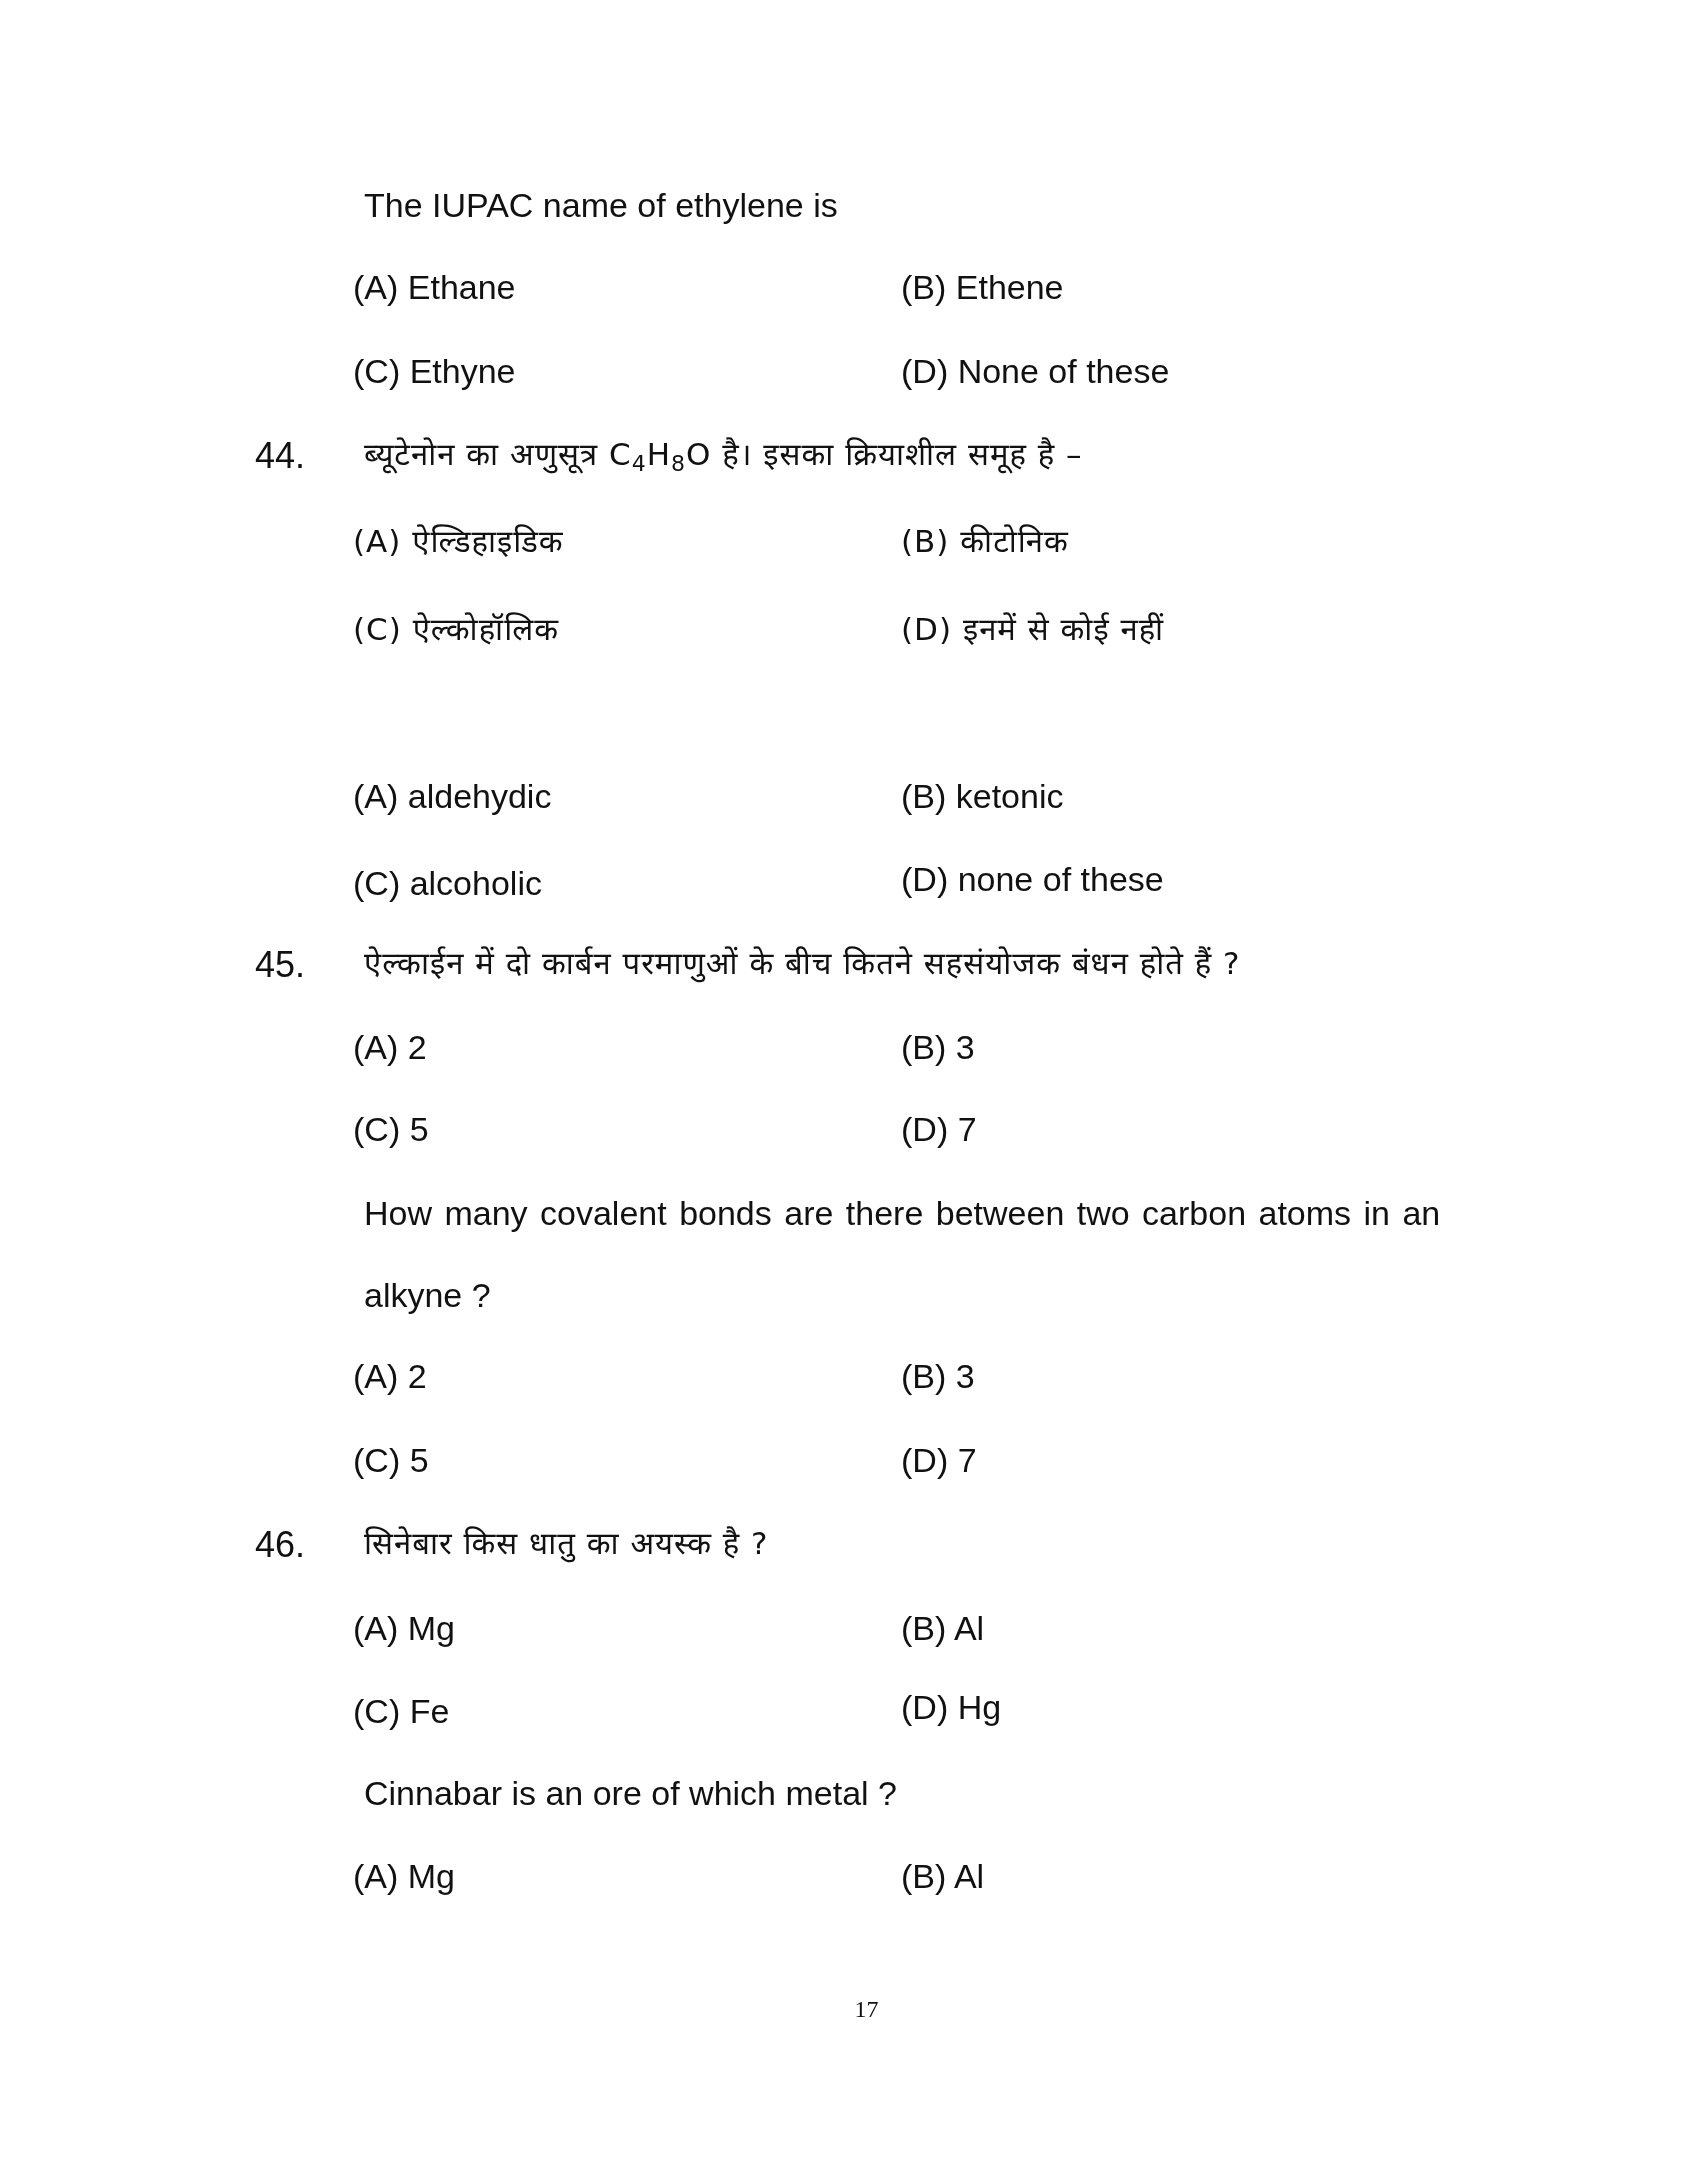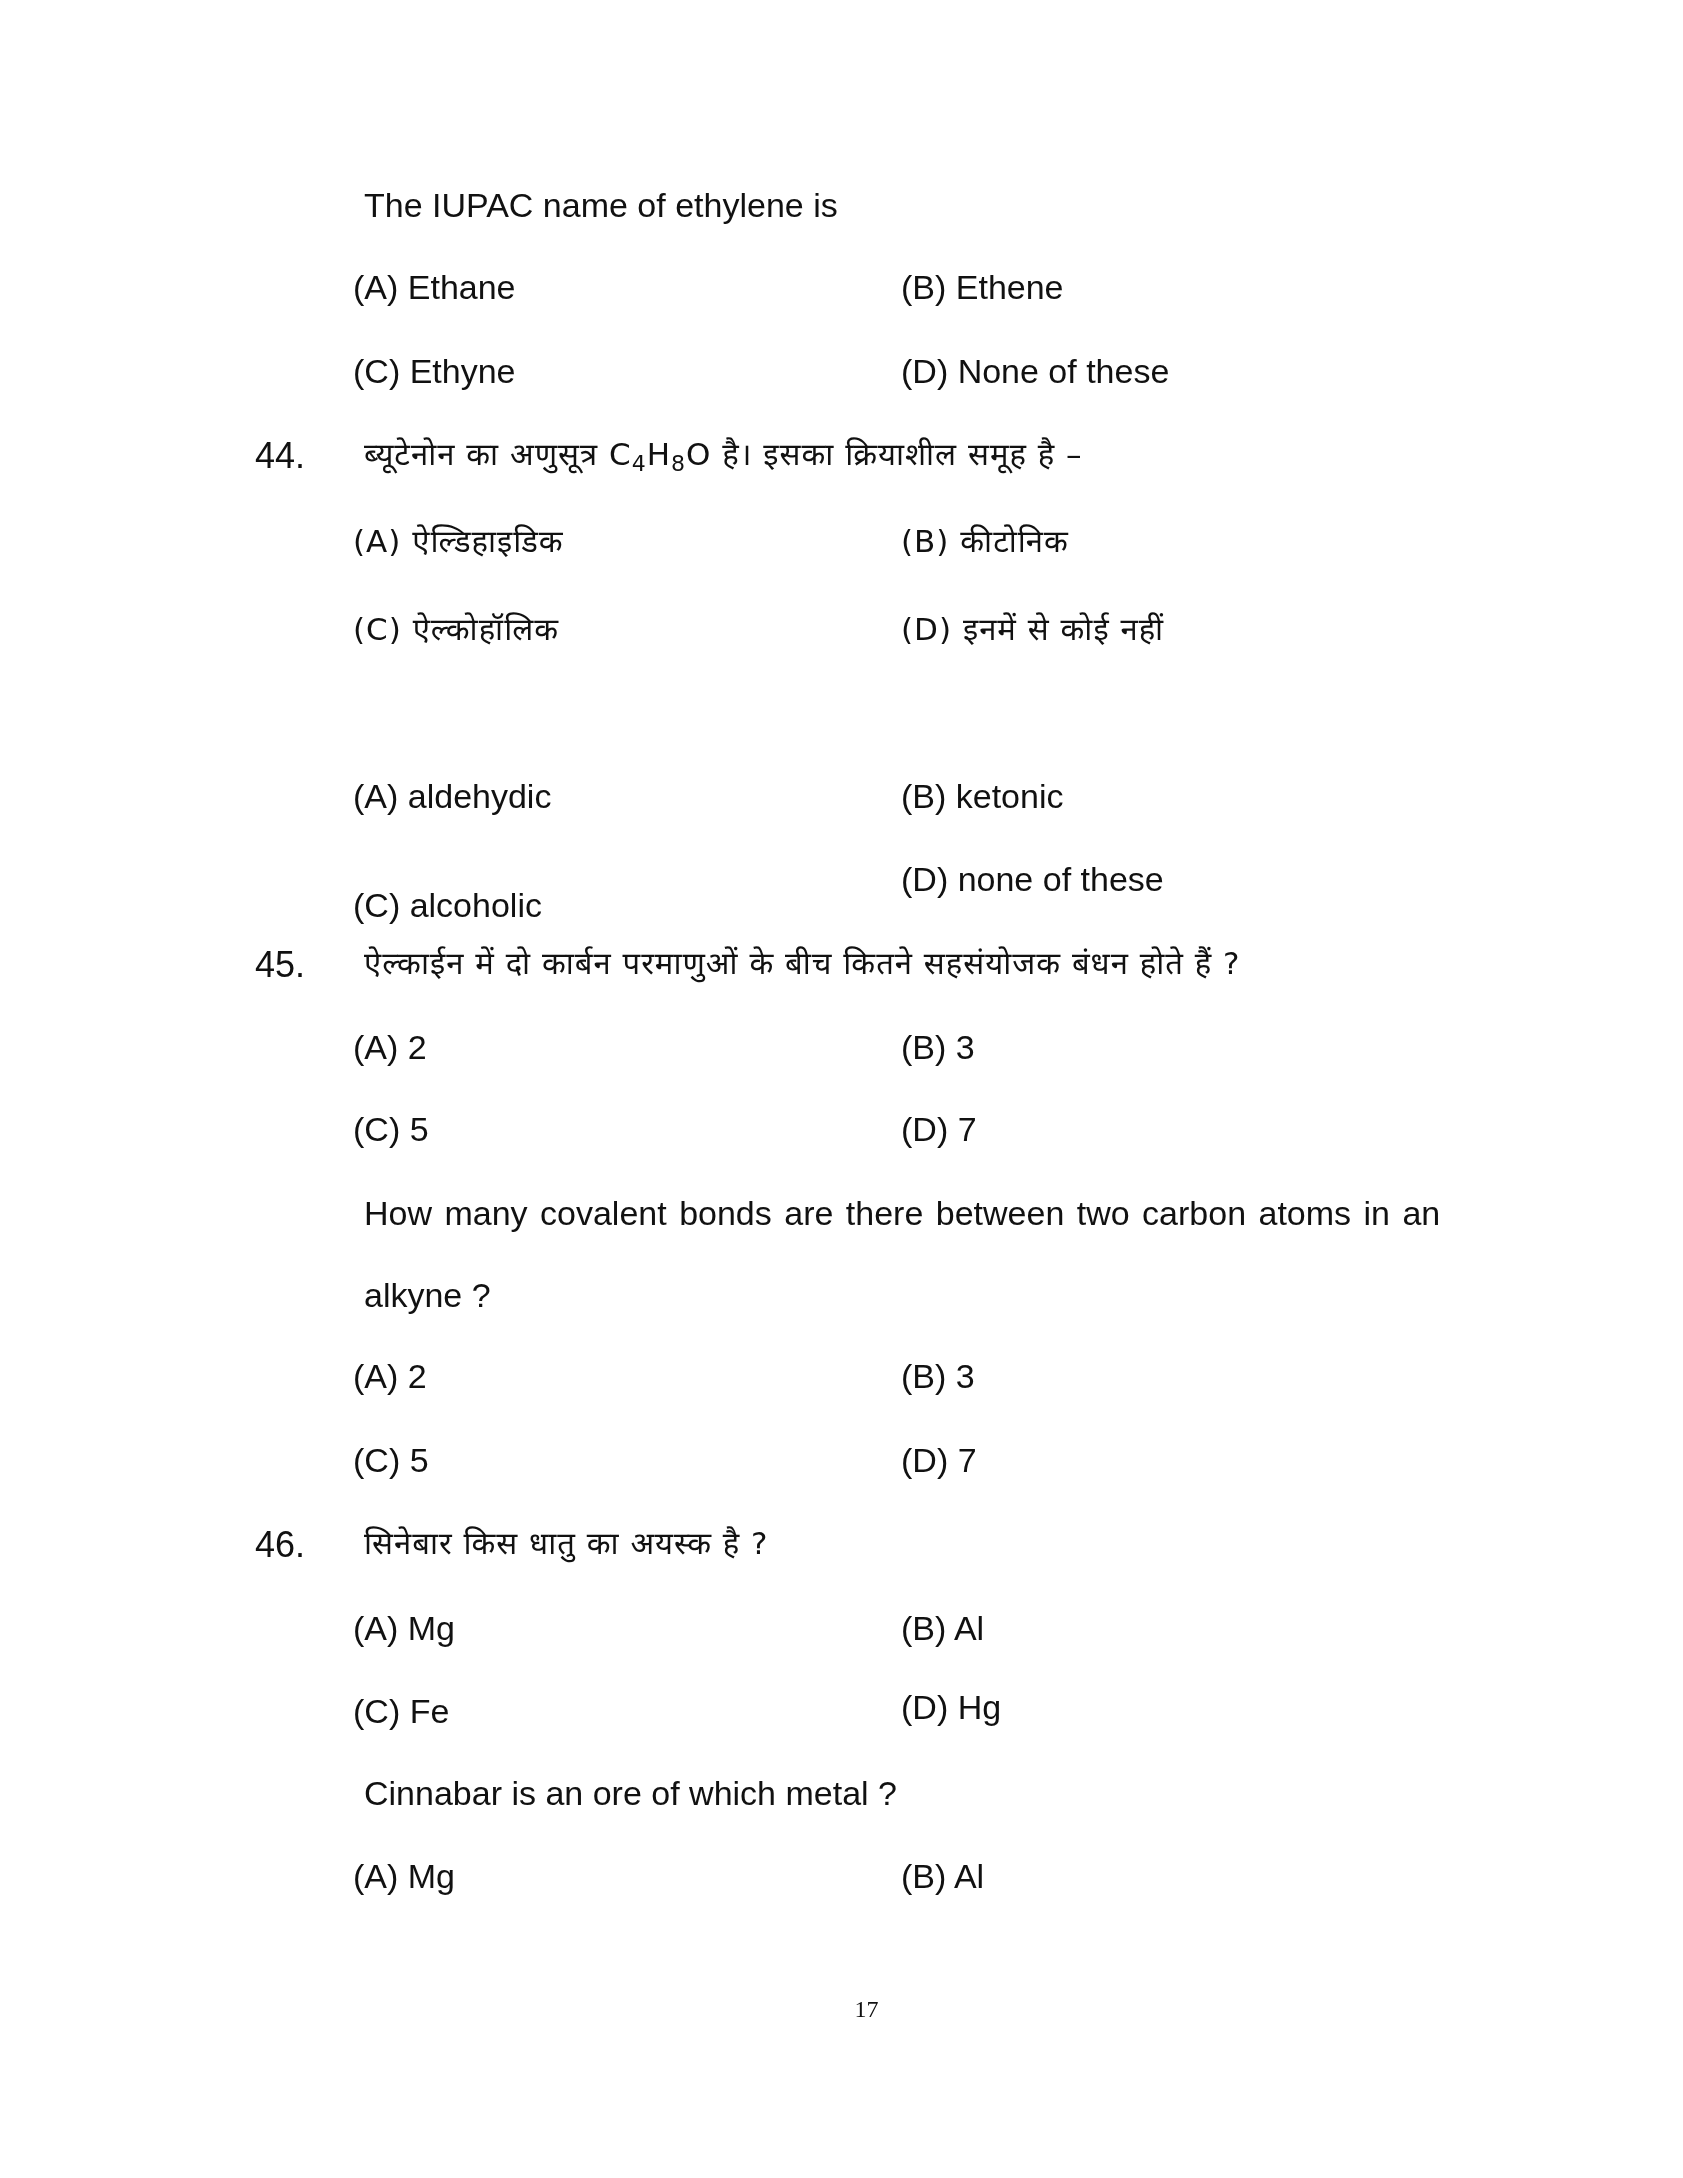--- a/index.html
+++ b/index.html
@@ -72,21 +72,21 @@
 
   <div class="qnum" style="top:429px">44.</div>
   <div class="line qtext hindi" style="top:429px"><span>ब्यूटेनोन का अणुसूत्र C</span><sub>4</sub><span>H</span><sub>8</sub><span>O है। इसका क्रियाशील समूह है –</span></div>
   <div class="line opt-left hindi" style="top:516px">(A) ऐल्डिहाइडिक</div>
   <div class="line opt-right hindi" style="top:516px">(B) कीटोनिक</div>
   <div class="line opt-left hindi" style="top:604px">(C) ऐल्कोहॉलिक</div>
   <div class="line opt-right hindi" style="top:604px">(D) इनमें से कोई नहीं</div>
 
   <div class="line opt-left" style="top:771px">(A) aldehydic</div>
   <div class="line opt-right" style="top:771px">(B) ketonic</div>
-  <div class="line opt-left" style="top:880px">(C) alcoholic</div>
+  <div class="line opt-left" style="top:858px">(C) alcoholic</div>
   <div class="line opt-right" style="top:854px">(D) none of these</div>
 
   <div class="qnum" style="top:938px">45.</div>
   <div class="line qtext hindi" style="top:938px">ऐल्काईन में दो कार्बन परमाणुओं के बीच कितने सहसंयोजक बंधन होते हैं ?</div>
   <div class="line opt-left" style="top:1022px">(A) 2</div>
   <div class="line opt-right" style="top:1022px">(B) 3</div>
   <div class="line opt-left" style="top:1104px">(C) 5</div>
   <div class="line opt-right" style="top:1104px">(D) 7</div>
 
   <div class="line qtext" style="top:1188px; word-spacing:3px;">How many covalent bonds are there between two carbon atoms in an</div>

